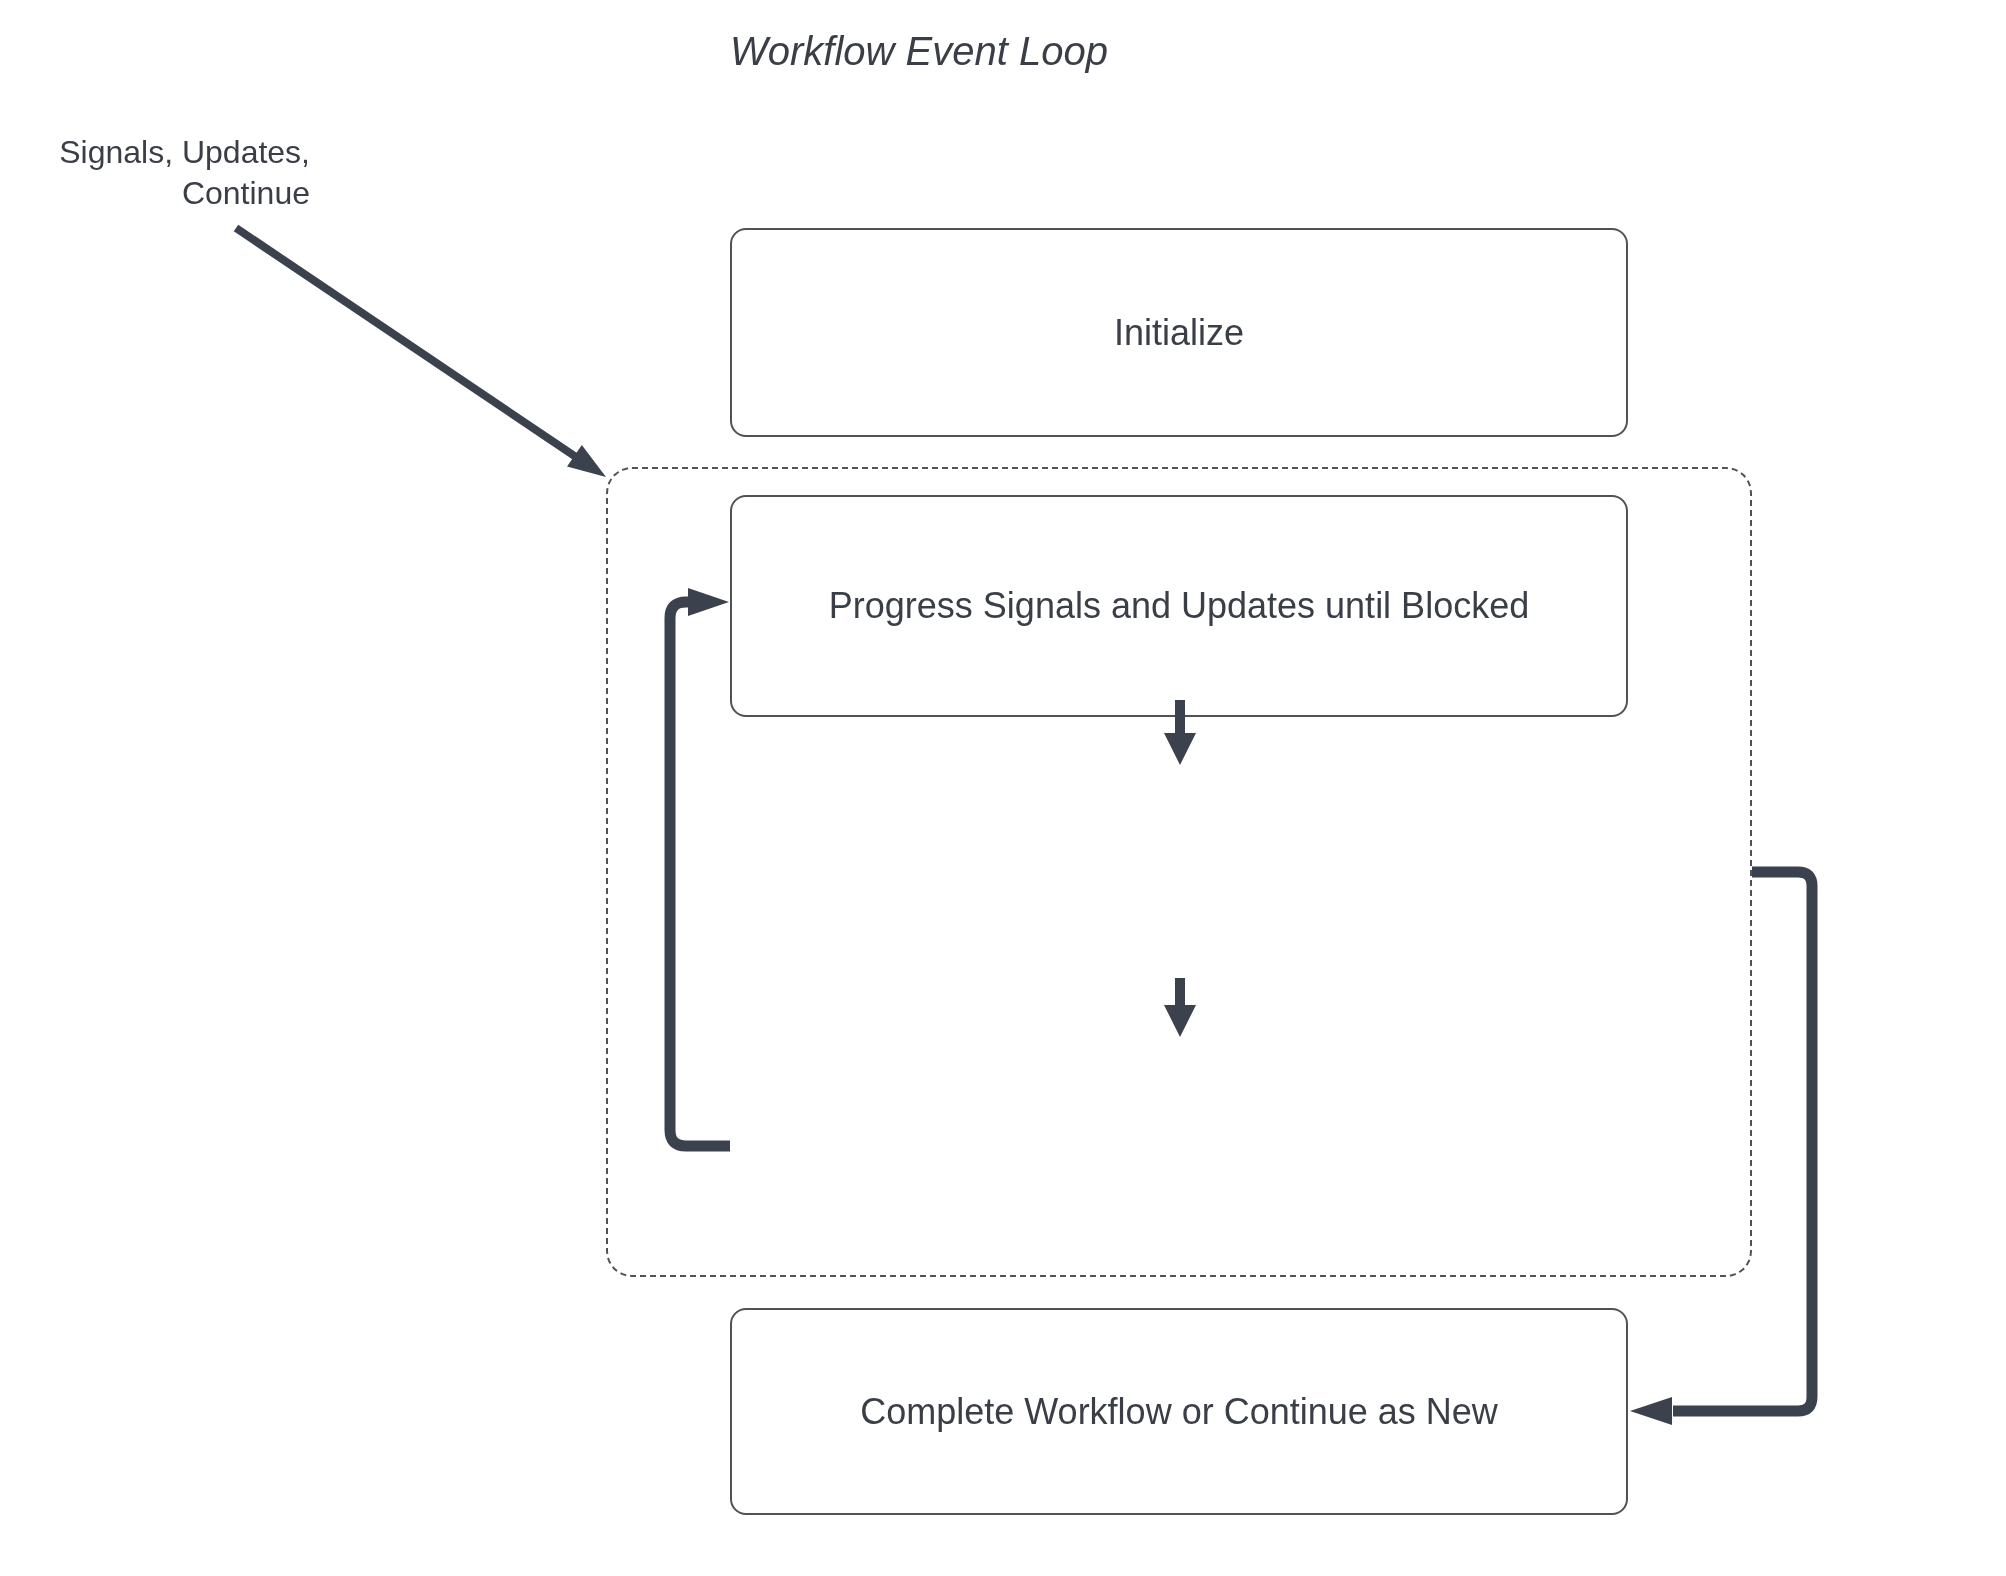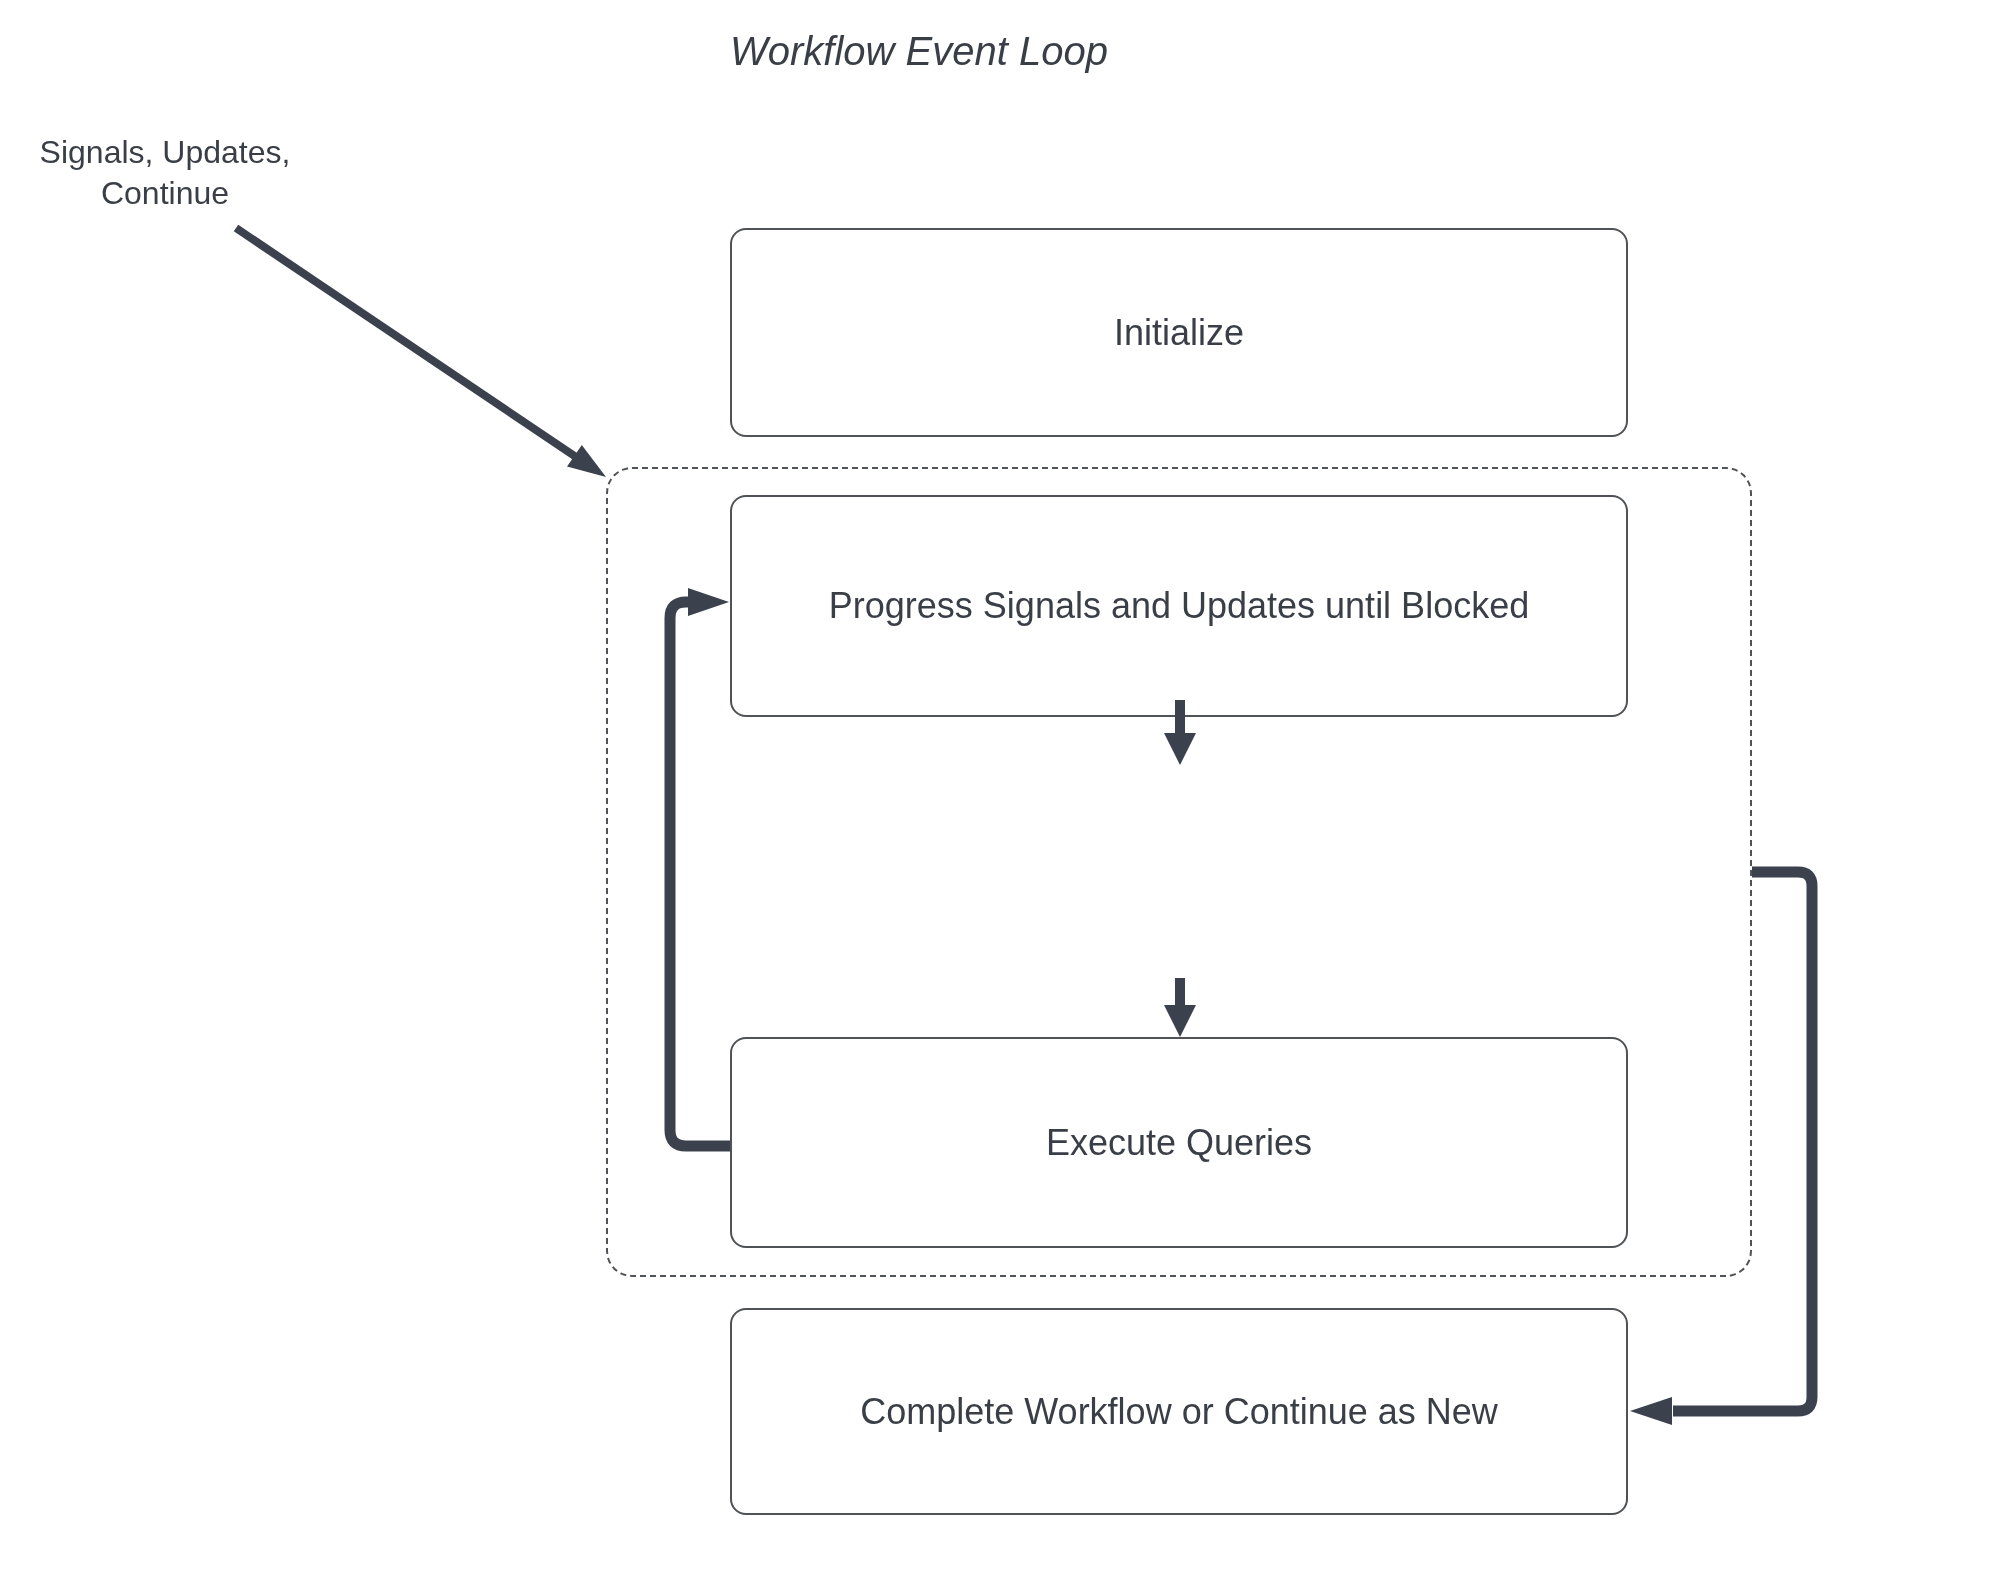--- a/index.html
+++ b/index.html
@@ -24,21 +24,21 @@
     font-size: 40px;
     font-style: italic;
     line-height: 46px;
     color: var(--text, #3a3f47);
   }
   .ext-label {
     position: absolute;
     left: 20px;
     top: 132px;
     width: 290px;
-    text-align: center;
+    text-align: right;
     font-size: 32px;
     line-height: 41px;
     color: var(--text, #3a3f47);
   }
   .dashed-box {
     position: absolute;
     left: 606px;
     top: 467px;
     width: 1146px;
     height: 810px;
@@ -100,23 +100,20 @@
 
   <div class="node n-init">
     <span>Initialize</span>
   </div>
 
   <div class="node n-signals">
     <span>Progress Signals and Updates until Blocked</span>
   </div>
 
 
-  <div class="node n-queries">
-    <span>Execute Queries</span>
-  </div>
 
   <div class="node n-complete">
     <span>Complete Workflow or Continue as New</span>
   </div>
 
   <svg class="overlay" viewBox="0 0 2006 1576" xmlns="http://www.w3.org/2000/svg">
 
     <line class="conn-stroke" x1="236" y1="228" x2="576" y2="457" stroke-width="8"></line>
     <polygon class="conn-fill" points="606,477 567,466.6 581.8,445"></polygon>
 

